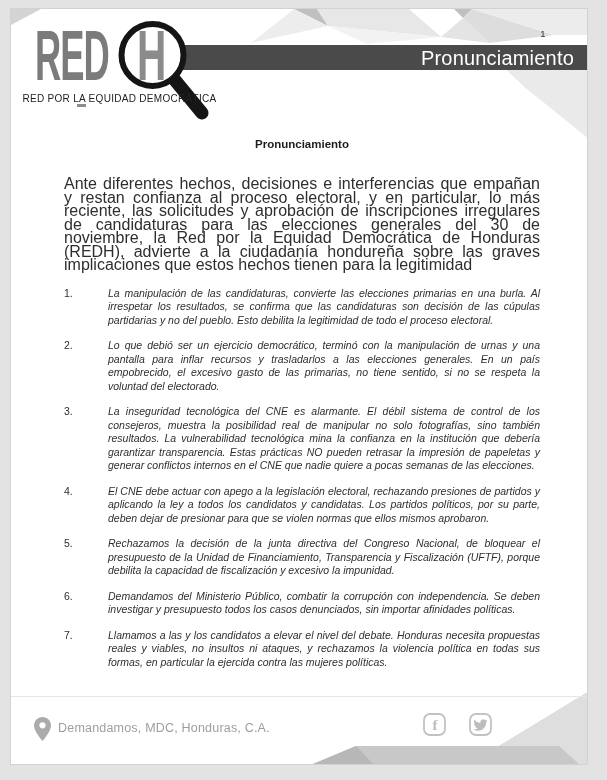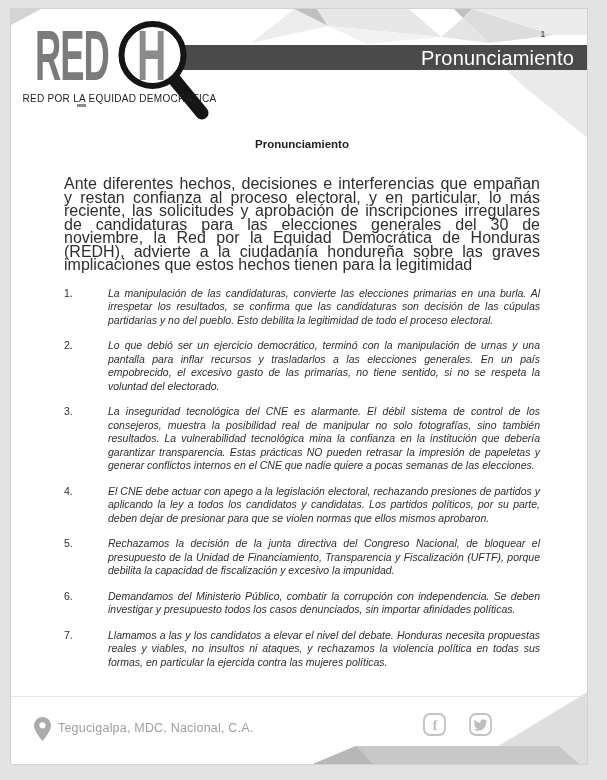--- a/index.html
+++ b/index.html
@@ -167,21 +167,21 @@
         </li>
       </ol>
   </div>
 
   <div class="footer-divider"></div>
 
   <svg class="pin" width="17" height="24" viewBox="0 0 17 24">
     <path d="M8.5 0C3.8 0 0 3.8 0 8.5 0 14.5 8.5 24 8.5 24S17 14.5 17 8.5C17 3.8 13.2 0 8.5 0z" fill="#ababab"></path>
     <circle cx="8.5" cy="8.3" r="3.1" fill="#ffffff"></circle>
   </svg>
-  <div class="location">Tegucigalpa, MDC, Nacional, C.A.</div>
+  <div class="location">Demandamos, MDC, Honduras, C.A.</div>
 
   <div class="social">
     <svg width="23" height="23" viewBox="0 0 23 23">
       <rect x="1" y="1" width="21" height="21" rx="6" fill="none" stroke="#c2c2c2" stroke-width="1.8"></rect>
       <text x="12" y="17" text-anchor="middle" font-size="15" font-weight="bold" font-family="Liberation Serif, serif" fill="#bdbdbd">f</text>
     </svg>
     <svg width="23" height="23" viewBox="0 0 23 23">
       <rect x="1" y="1" width="21" height="21" rx="6" fill="none" stroke="#c2c2c2" stroke-width="1.8"></rect>
       <g transform="translate(4.4,5) scale(0.59)">
         <path fill="#bdbdbd" d="M23.95 4.57a10 10 0 01-2.82.77 4.96 4.96 0 002.16-2.72c-.95.56-2 .96-3.13 1.18a4.92 4.92 0 00-8.38 4.48C7.69 8.1 4.07 6.13 1.64 3.16a4.82 4.82 0 00-.67 2.48c0 1.71.87 3.21 2.19 4.1a4.9 4.9 0 01-2.23-.62v.06a4.92 4.92 0 003.95 4.83 5 5 0 01-2.21.08 4.94 4.94 0 004.6 3.42A9.87 9.87 0 011.17 19.6c-.39 0-.78-.02-1.17-.07a14 14 0 007.56 2.21c9.05 0 14-7.5 14-13.99 0-.21 0-.42-.02-.63a9.94 9.94 0 002.44-2.55z"></path>

